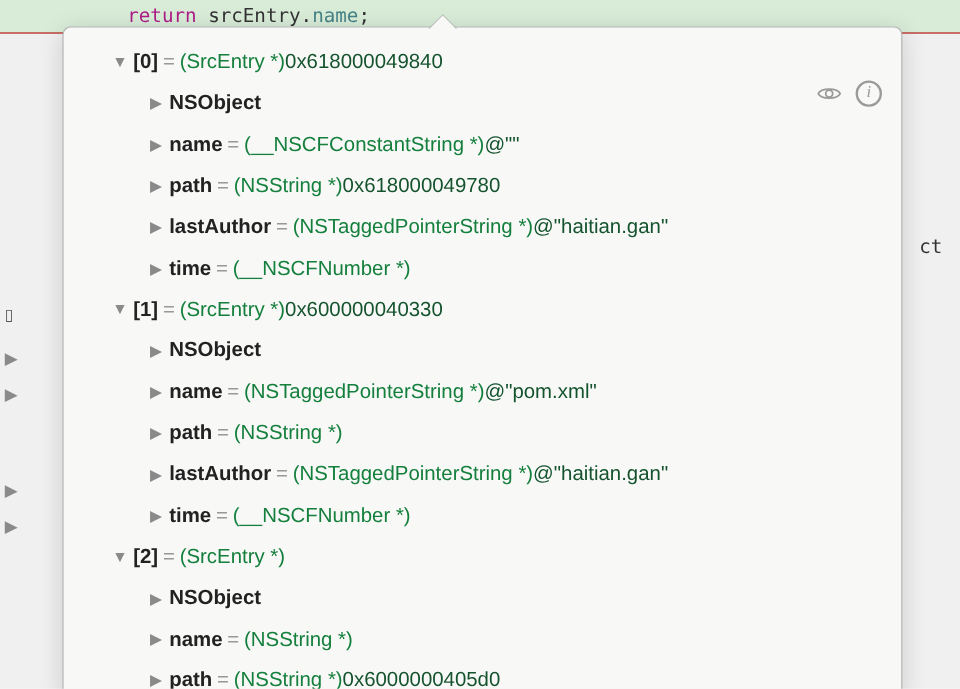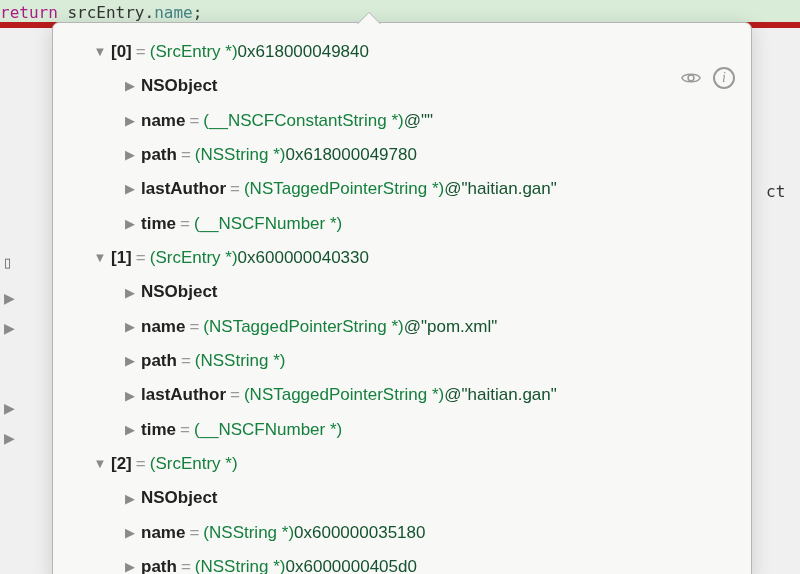--- a/index.html
+++ b/index.html
@@ -10,23 +10,24 @@
       width: 800px;
       height: 574px;
       overflow: hidden;
       position: relative;
     }
     .code-bg {
       position: absolute;
       top: 0; left: 0; right: 0;
       height: 28px;
       background: #d8ecd8;
-      border-bottom: 6px solid #b91c1c;
+      border-bottom: 1px solid #b91c1c;
       font-family: Menlo, monospace;
       font-size: 16px;
+      padding-left: 106px;
       line-height: 26px;
     }
     .code-bg .kw { color: #ad1c88; }
     .code-bg .prop { color: #478387; }
     .code-bg .obj { color: #333; }
     .popover {
       position: absolute;
       top: 22px;
       left: 52px;
       width: 700px;
@@ -82,21 +83,21 @@
       border: 2px solid #9a9a9a;
       border-radius: 50%;
       display: flex; align-items: center; justify-content: center;
       color: #9a9a9a;
       background: transparent;
     }
     .icon-eye svg { width: 20px; height: 14px; }
     .icon-eye { border: none; width: 24px; }
     .side-frag {
       position: absolute;
-      right: 0; top: 176px;
+      right: 0; top: 190px;
       width: 34px;
       color: #333;
       font-size: 16px;
       font-family: Menlo, monospace;
     }
     .side-frag div { margin: 6px 0; }
     .left-frag {
       position: absolute;
       left: 4px; top: 255px;
       font-size: 13px;
@@ -213,21 +214,20 @@
       </div>
       <div class="row indent-2">
         <span class="disclosure">▶</span>
         <span class="label">NSObject</span>
       </div>
       <div class="row indent-2">
         <span class="disclosure">▶</span>
         <span class="label">name</span>
         <span class="eq"> = </span>
         <span class="type">(NSString *) </span>
-        <span class="val">0x600000035180</span>
       </div>
       <div class="row indent-2">
         <span class="disclosure">▶</span>
         <span class="label">path</span>
         <span class="eq"> = </span>
         <span class="type">(NSString *) </span>
         <span class="val">0x6000000405d0</span>
       </div>
     </div>
 </div>

